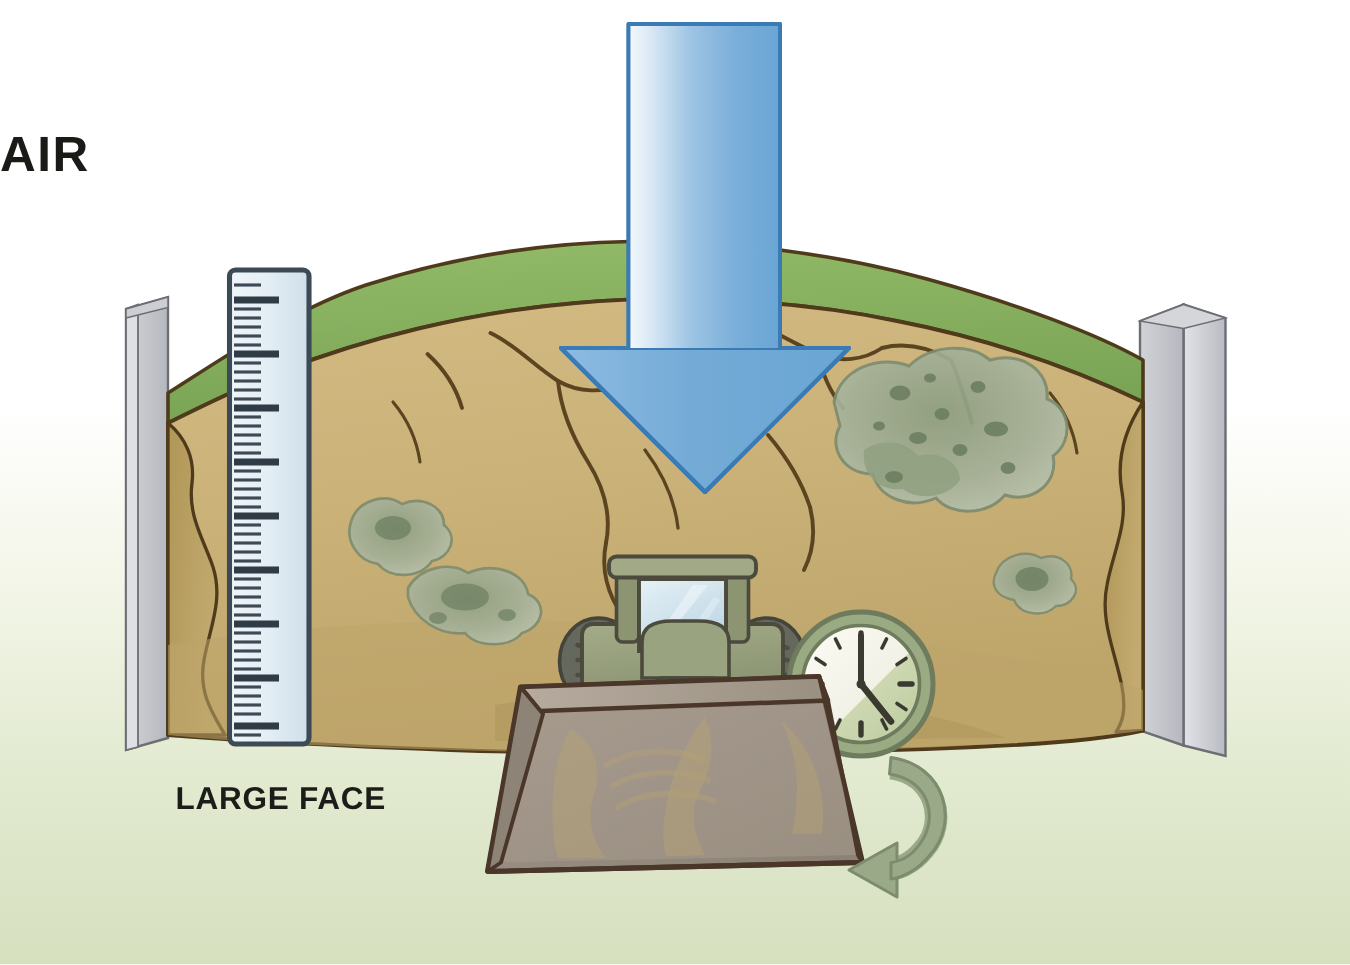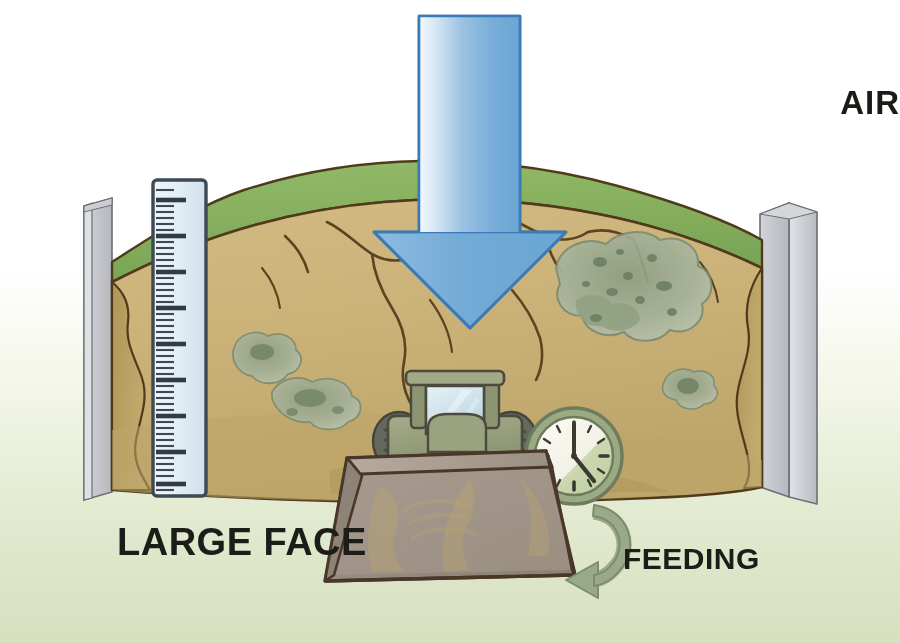--- a/index.html
+++ b/index.html
@@ -15,24 +15,24 @@
   #stage svg{position:absolute;left:0;top:0;width:900px;height:643px;}
   .lbl{
     position:absolute;
     font-family:"Liberation Sans","DejaVu Sans",sans-serif;
     font-weight:700;
     color:#1c1c18;
     letter-spacing:0.5px;
     white-space:pre;
     user-select:none;
   }
-  #label-large-face{left:117px;top:521px;font-size:38px;}
+  #label-large-face{left:117px;top:521px;font-size:21px;}
   #label-slow-feeding{left:623px;top:508px;font-size:30px;line-height:34px;}
   #label-air{
-    left:0;top:0;width:900px;text-align:right;
+    left:0;top:0;width:900px;text-align:left;
     font-size:33px;letter-spacing:1px;color:#1a1a17;
     transform:translateY(84px);
   }
 </style>
 </head>
 <body>
 
 <div id="stage">
 
   <svg viewBox="0 0 900 643" xmlns="http://www.w3.org/2000/svg">
@@ -386,15 +386,15 @@
                C 608 576, 598 580, 590 580" fill="none" stroke="#7d8c6d" stroke-width="1.8" stroke-linecap="butt" opacity="0.01"></path>
       <path d="M598 562 L598 598 L566 580 Z" fill="#9aaa88" stroke="#7d8c6d" stroke-width="2" stroke-linejoin="round"></path>
       <path d="M594 505 C 630 510, 640 548, 620 570 C 612 580, 602 585, 594 586
                L 594 575 C 602 574, 608 570, 613 563 C 626 546, 620 520, 593 516 Z" fill="#9aaa88" stroke="#7d8c6d" stroke-width="2" stroke-linejoin="round"></path>
     </g>
 
   </svg>
 
   <div class="lbl" id="label-air">AIR</div>
   <div class="lbl" id="label-large-face">LARGE FACE</div>
-  <div class="lbl" id="label-slow-feeding"><br><span>FEEDING</span></div>
+  <div class="lbl" id="label-slow-feeding"><br></div>
 
 </div>
 
 </body></html>

